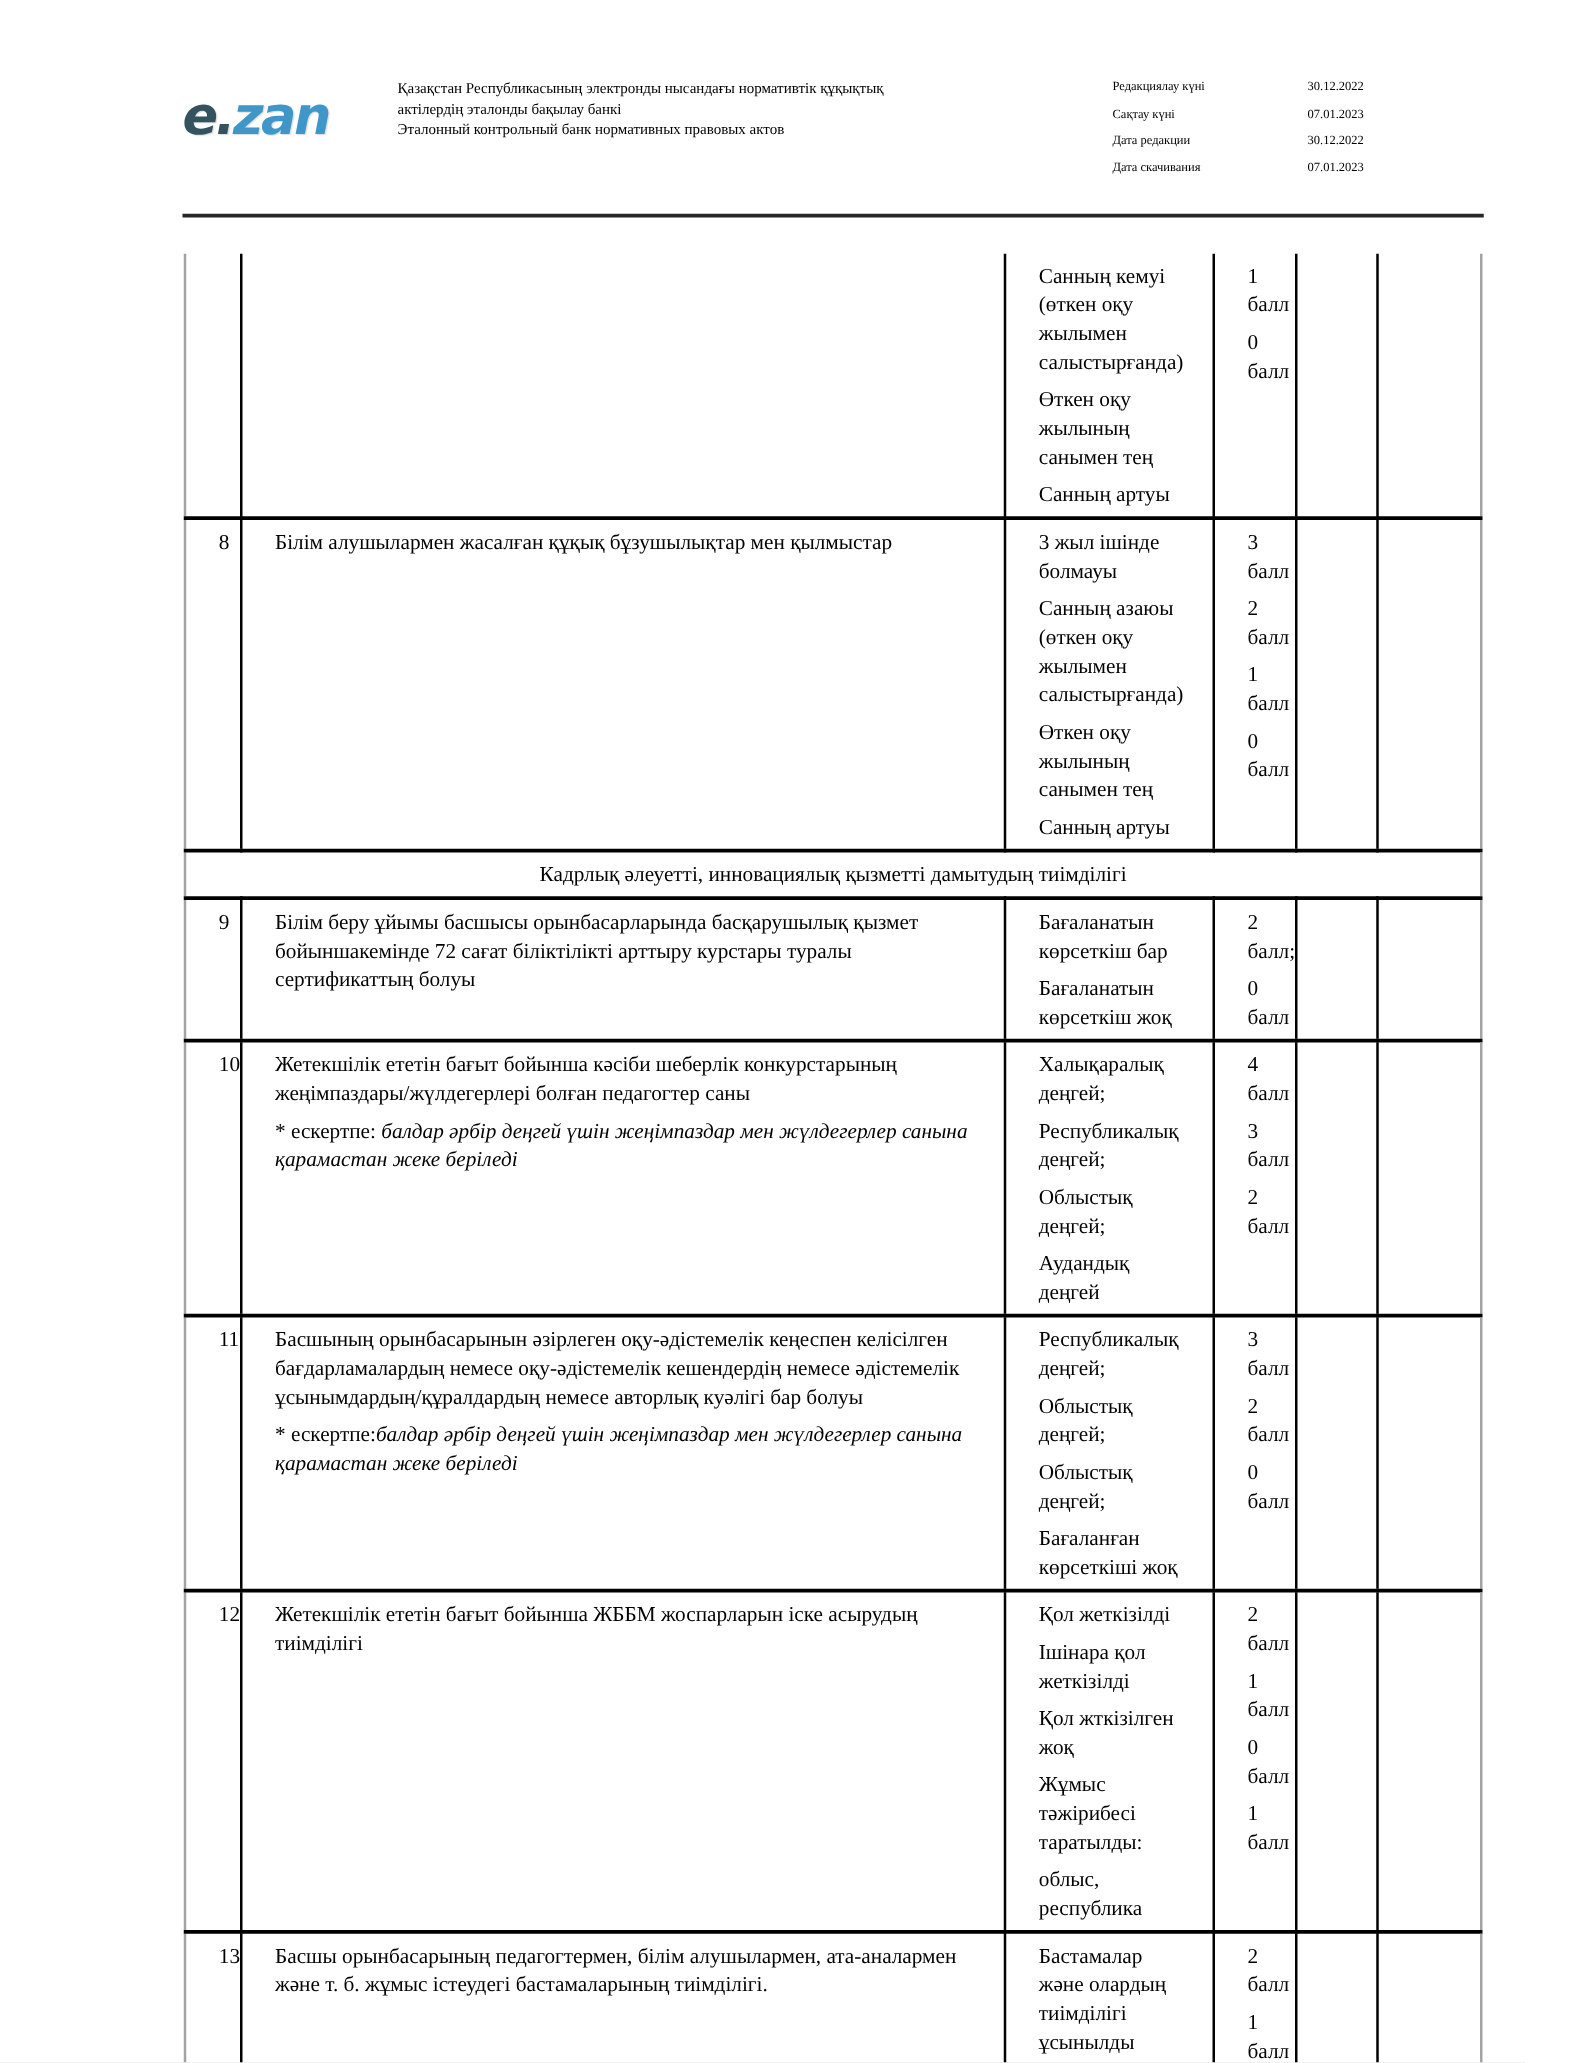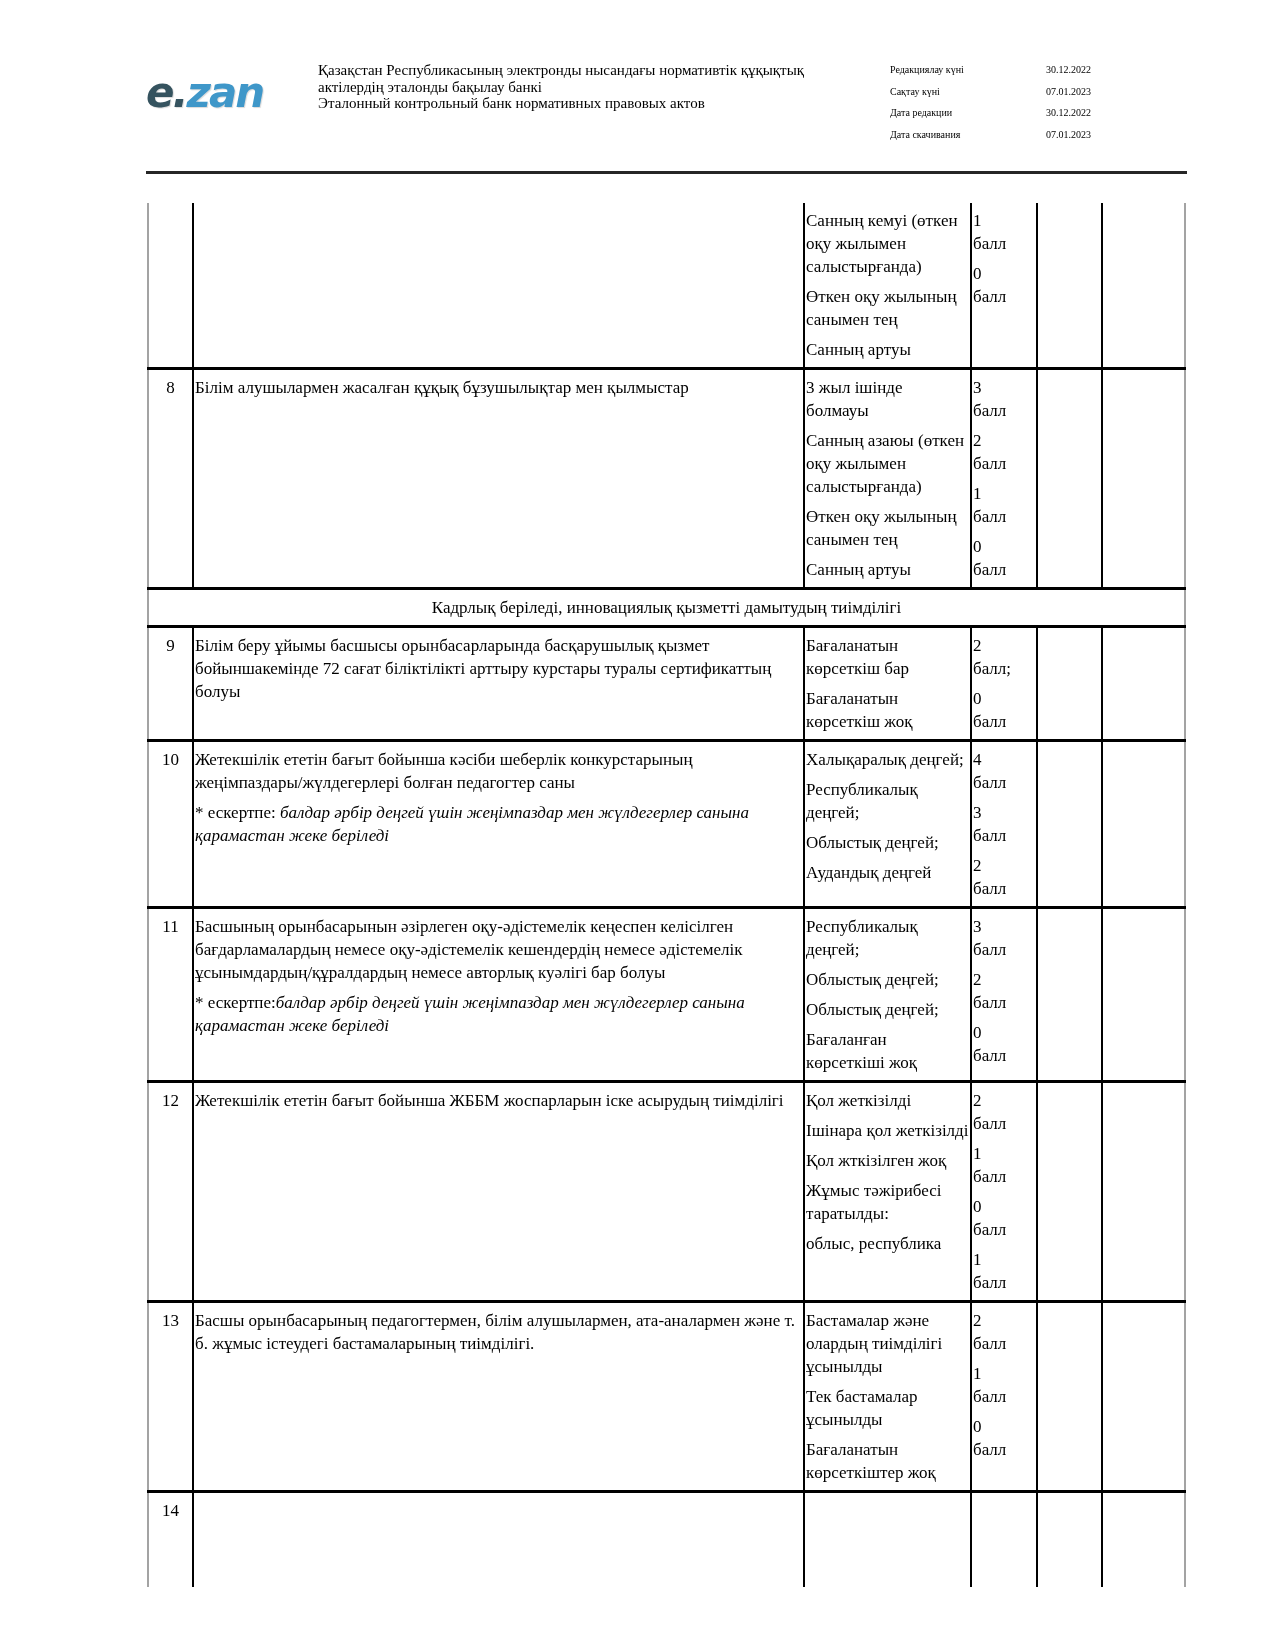--- a/index.html
+++ b/index.html
@@ -15,21 +15,21 @@
   
   .logo{
     position:absolute;left:146px;top:72px;
     font-family:"DejaVu Sans", sans-serif;
     font-style:italic;font-weight:800;
     font-size:42px;line-height:42px;letter-spacing:-2px;
     text-shadow:1px 1px 1px rgba(0,0,0,0.15);
   }
   .header-title{
     position:absolute;left:318px;top:62px;width:545px;
-    font-size:15px;line-height:16.5px;
+    font-size:12px;line-height:16.5px;
   }
   .header-meta{
     position:absolute;left:890px;top:62px;
     display:grid;grid-template-columns:156px max-content;
     row-gap:5px;font-size:10px;line-height:16.5px;
   }
   .header-rule{
     position:absolute;left:146px;top:171px;
     width:1041px;height:3px;background:#262626;
   }
@@ -38,21 +38,21 @@
   table.eval{
     width:1037px;table-layout:fixed;border-collapse:collapse;
     border-left:2px solid #a3a3a3;border-right:2px solid #a3a3a3;
     font-size:17px;line-height:23px;
   }
   table.eval tr{border-top:3px solid #000;}
   table.eval tr:first-child{border-top:none;}
   table.eval td{
     border-left:2px solid #000;
     vertical-align:top;
-    padding:6px 1px;
+    padding:6px 26px;
   }
   table.eval td:first-child{border-left:none;}
   td.num-cell{text-align:center;padding:6px 2px;}
   td.criteria-cell{padding:6px 5px 6px 8px;}
   td.points-cell{padding:6px 4px 6px 8px;}
   td.section-cell{text-align:center;padding:5px 6px;}
   td p{margin:0 0 7px 0;}
   td p:last-child{margin-bottom:0;}
   td p em{font-style:italic;}
   tr.stub-row td{height:82px;}
@@ -125,21 +125,21 @@
             <td class="points-cell">
               <p class="pt"><span>3</span><br><span>балл</span></p>
               <p class="pt"><span>2</span><br><span>балл</span></p>
               <p class="pt"><span>1</span><br><span>балл</span></p>
               <p class="pt"><span>0</span><br><span>балл</span></p>
             </td>
             <td class="extra-cell"></td>
             <td class="extra-cell"></td>
           </tr>
           <tr>
-            <td class="section-cell" colspan="6">Кадрлық беріледі, инновациялық қызметті дамытудың тиімділігі</td>
+            <td class="section-cell" colspan="6">Кадрлық әлеуетті, инновациялық қызметті дамытудың тиімділігі</td>
           </tr>
           <tr>
             <td class="num-cell">9</td>
             <td class="desc-cell">
               <p><span>Білім беру ұйымы басшысы орынбасарларында басқарушылық қызмет бойыншакемінде 72 сағат біліктілікті арттыру курстары туралы сертификаттың болуы</span></p>
             </td>
             <td class="criteria-cell">
               <p>Бағаланатын көрсеткіш бар</p>
               <p>Бағаланатын көрсеткіш жоқ</p>
             </td>

